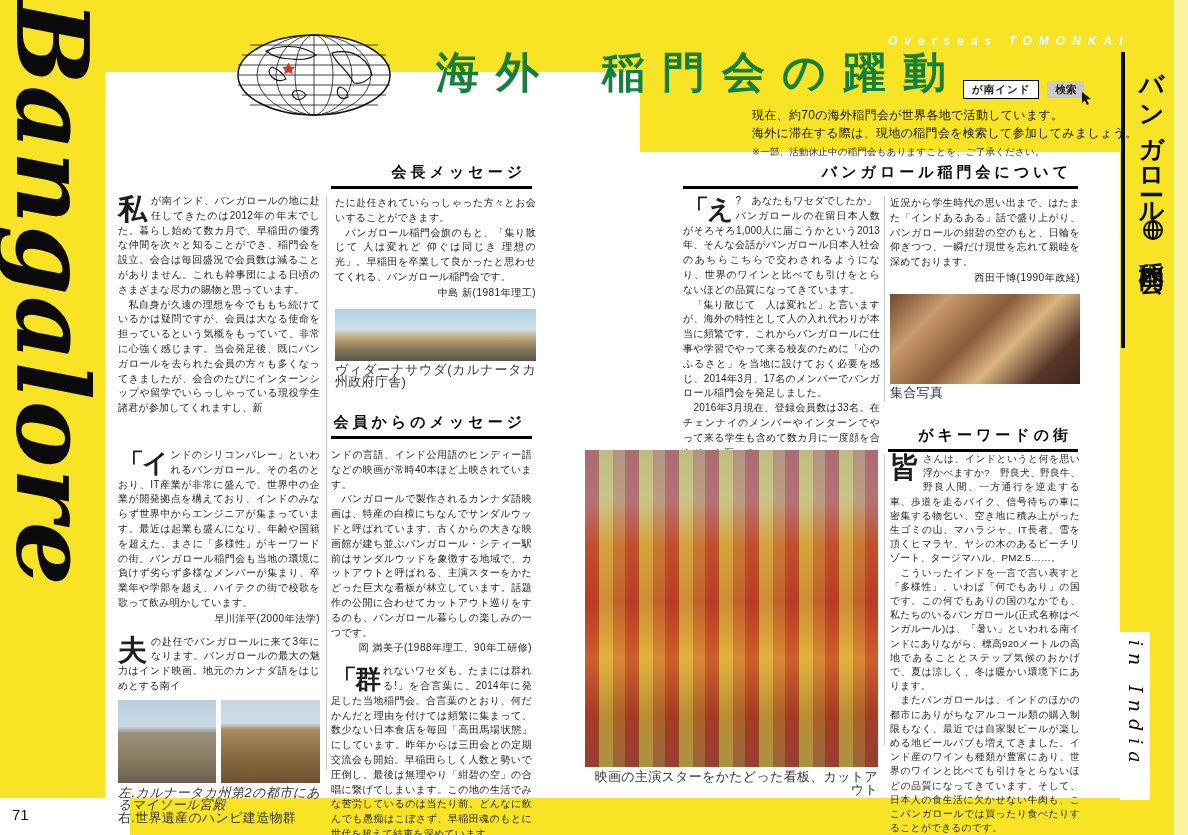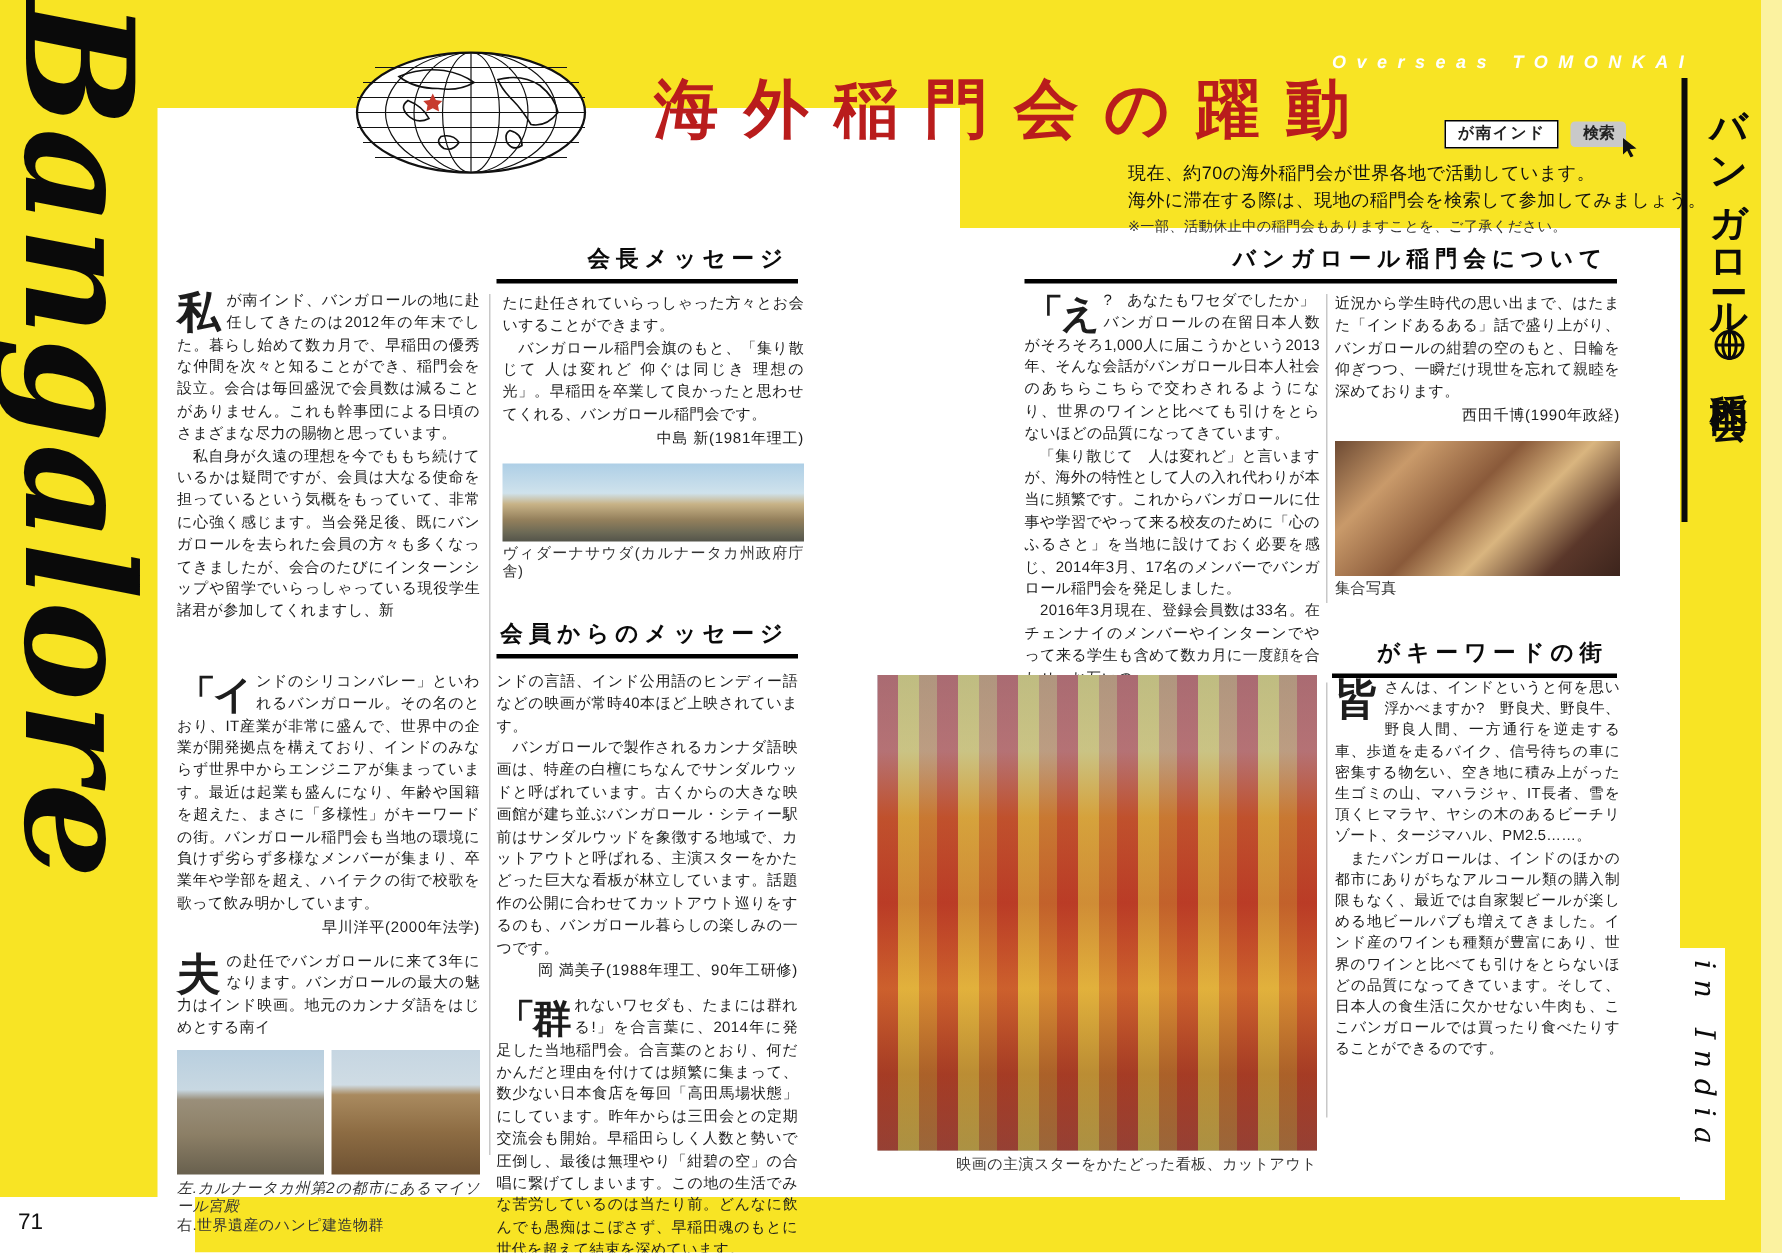--- a/index.html
+++ b/index.html
@@ -41,22 +41,22 @@
     font-family:"DejaVu Serif","Liberation Serif",serif; font-style:italic;
     font-size:19px; letter-spacing:7px; color:#0a0a0a; white-space:nowrap;
   }
   
   .overline {
     position:absolute; left:888px; top:34px; color:#ffffff;
     font-style:italic; font-weight:bold; font-size:12px; letter-spacing:7px; white-space:nowrap;
   }
   .globe { position:absolute; left:236px; top:33px; }
   .main-title {
-    position:absolute; left:436px; top:44px; display:flex; 
-    font-size:43px; font-weight:800; letter-spacing:17px; color:#b91c1c; white-space:nowrap;text-align:center;
+    position:absolute; left:436px; top:44px; display:flex; gap:46px;
+    font-size:43px; font-weight:800; letter-spacing:17px; color:#15803d; white-space:nowrap;text-align:center;
   }
   .registry-row { position:absolute; left:963px; top:80px; display:flex; gap:8px; align-items:center; }
   .registry-box {
     background:#fff; border:1.6px solid #000; font-size:10.5px; font-weight:bold;
     letter-spacing:1px; padding:2px 8px; line-height:13px; white-space:nowrap;
   }
   .search-btn {
     position:relative; background:#c9c9c9; border-radius:3px; font-size:10.5px; font-weight:bold;
     padding:2px 8px; line-height:13px; white-space:nowrap;
   }
@@ -66,21 +66,21 @@
   .intro .note { font-size:9.5px; color:#333; margin-top:1px; letter-spacing:0.2px; }
 
   
   .col { position:absolute; text-align:justify; font-size:10px; line-height:14.8px; letter-spacing:0.2px; color:#1d1d1d; }
   .col p { margin:0; }
   .dropcap { float:left; font-size:29px; line-height:28px; font-weight:600; padding:1px 4px 0 0; letter-spacing:0; }
   .dc2 { font-size:26px; letter-spacing:-2px; }
   .sig { text-align:right; margin:1px 0 8px; letter-spacing:0.5px; }
   .sec-head { position:absolute; font-size:15px; font-weight:bold; letter-spacing:4px;
               text-align:right; color:#0a0a0a; border-bottom:3.5px solid #000; padding:0 6px 4px 0; white-space:nowrap; }
-  .caption { font-size:10px; line-height:12.5px; color:#333; letter-spacing:0.3px; }
+  .caption { font-size:13px; line-height:12.5px; color:#333; letter-spacing:0.3px; }
   .photo { position:relative; }
   .vdivider { position:absolute; width:1px; background:#c8c8c8; }
 
   
   .ph-vidhana { width:201px; height:52px;
     background:linear-gradient(180deg,#aecfe6 0%,#cfe2ec 38%,#c8b387 52%,#94805c 72%,#6d6a56 88%,#54544a 100%); }
   .ph-group { width:190px; height:90px;
     background:linear-gradient(135deg,#6d4a33 0%,#c99a6a 22%,#8a5a3a 45%,#d9b57f 62%,#5a372a 82%,#3c241c 100%); }
   .ph-mysore { width:98px; height:83px;
     background:linear-gradient(180deg,#b9cfdf 0%,#c8d8e2 32%,#9a8f7a 40%,#8c7f66 68%,#68604e 100%); }
@@ -220,17 +220,18 @@
   <div class="caption" style="margin-top:3px;">集合写真</div>
 </div>
 
 <div class="sec-head" style="left:888px; top:426px; width:190px;">がキーワードの街</div>
 
 <div class="photo ph-billboard" style="position:absolute; left:585px; top:450px;"></div>
 <div class="caption" style="position:absolute; left:585px; top:771px; width:293px; text-align:right;">映画の主演スターをかたどった看板、カットアウト</div>
 
 <div class="col" style="left:890px; top:452px; width:190px; font-size:9.8px; line-height:14.2px;">
   <p><span class="dropcap">皆</span><span>さんは、インドというと何を思い浮かべますか?　野良犬、野良牛、野良人間、一方通行を逆走する車、歩道を走るバイク、信号待ちの車に密集する物乞い、空き地に積み上がった生ゴミの山、マハラジャ、IT長者、雪を頂くヒマラヤ、ヤシの木のあるビーチリゾート、タージマハル、PM2.5……。</span></p>
+  <p>　こういったインドを一言で言い表すと「多様性」、いわば「何でもあり」の国です。この何でもありの国のなかでも、私たちのいるバンガロール(正式名称はベンガルール)は、「暑い」といわれる南インドにありながら、標高920メートルの高地であることとステップ気候のおかげで、夏は涼しく、冬は暖かい環境下にあります。</p>
   <p>　またバンガロールは、インドのほかの都市にありがちなアルコール類の購入制限もなく、最近では自家製ビールが楽しめる地ビールパブも増えてきました。インド産のワインも種類が豊富にあり、世界のワインと比べても引けをとらないほどの品質になってきています。そして、日本人の食生活に欠かせない牛肉も、ここバンガロールでは買ったり食べたりすることができるのです。</p>
 
 </div>
 
 <div class="page-num">71</div>
 
 </body></html>

